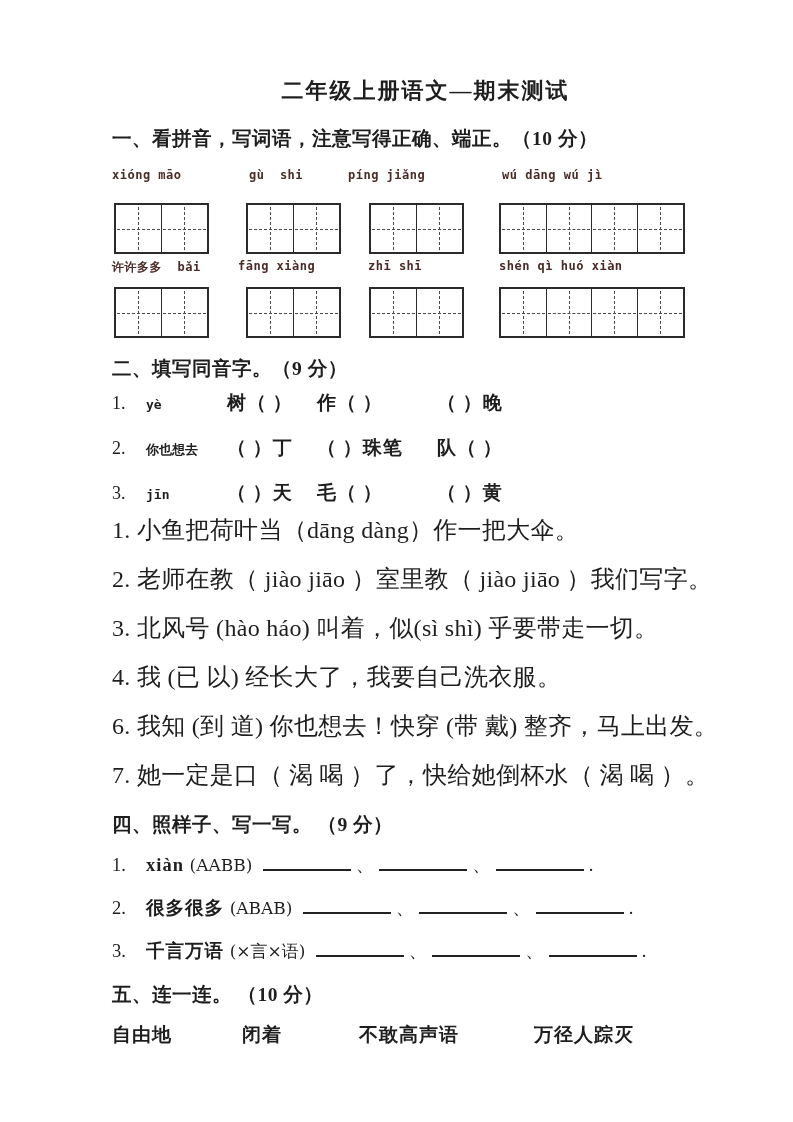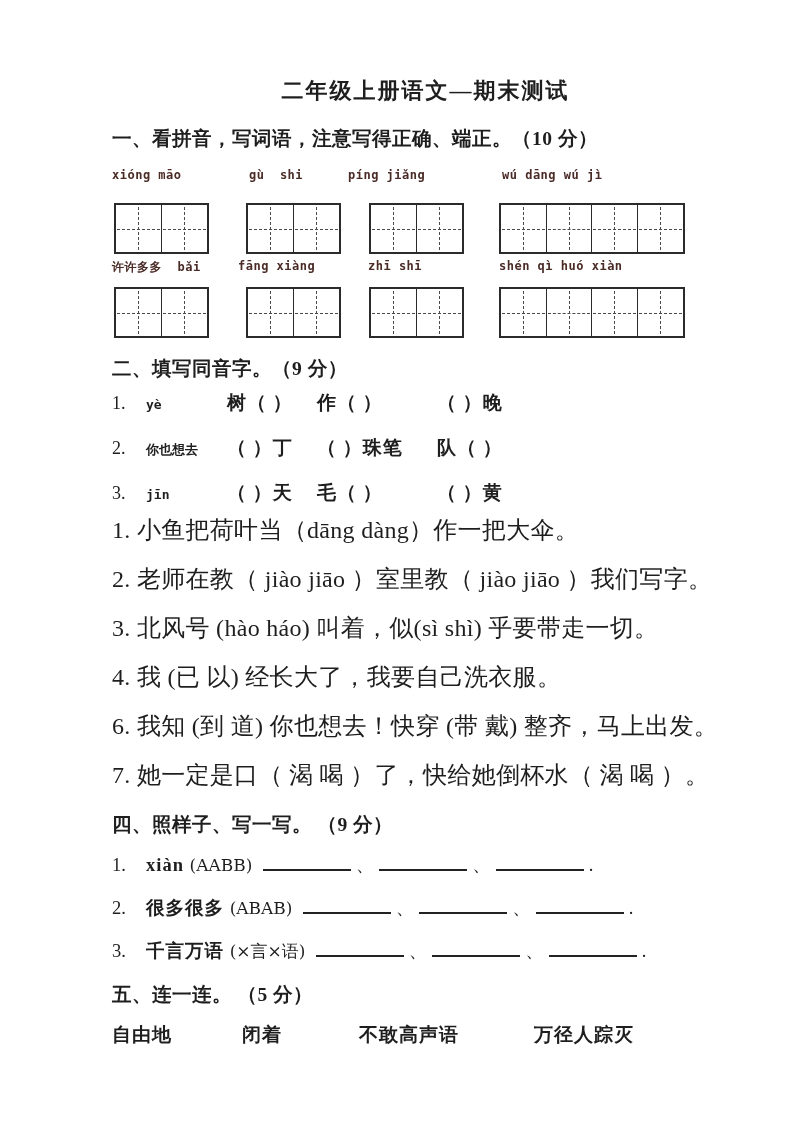--- a/index.html
+++ b/index.html
@@ -155,21 +155,21 @@
         <p class="s3item">7. 她一定是口（ 渴  喝 ）了，快给她倒杯水（ 渴  喝 ）。</p>
       </div>
 
     <div class="sec-header">四、照样子、写一写。 （9 分）</div>
     <div id="s4-items">
         <div class="s4row first"><span class="s2num">1. </span><span class="s4ex">xiàn </span><span class="s4pat">(AABB) </span><span class="blank"></span><span class="s4sep">、</span><span class="blank"></span><span class="s4sep">、</span><span class="blank"></span><span class="s4sep">.</span></div>
         <div class="s4row"><span class="s2num">2. </span><span class="s4ex">很多很多 </span><span class="s4pat">(ABAB) </span><span class="blank"></span><span class="s4sep">、</span><span class="blank"></span><span class="s4sep">、</span><span class="blank"></span><span class="s4sep">.</span></div>
         <div class="s4row"><span class="s2num">3. </span><span class="s4ex">千言万语 </span><span class="s4pat">(×言×语) </span><span class="blank"></span><span class="s4sep">、</span><span class="blank"></span><span class="s4sep">、</span><span class="blank"></span><span class="s4sep">.</span></div>
       </div>
 
-    <div class="sec-header">五、连一连。 （5 分）</div>
+    <div class="sec-header">五、连一连。 （10 分）</div>
     <div class="s5row" id="s5-words">
         <span class="s5word" style="left: 0px;">自由地</span>
         <span class="s5word" style="left: 130px;">闭着</span>
         <span class="s5word" style="left: 247px;">不敢高声语</span>
         <span class="s5word" style="left: 422px;">万径人踪灭</span>
       </div>
 
   </div>
 </div>
 

